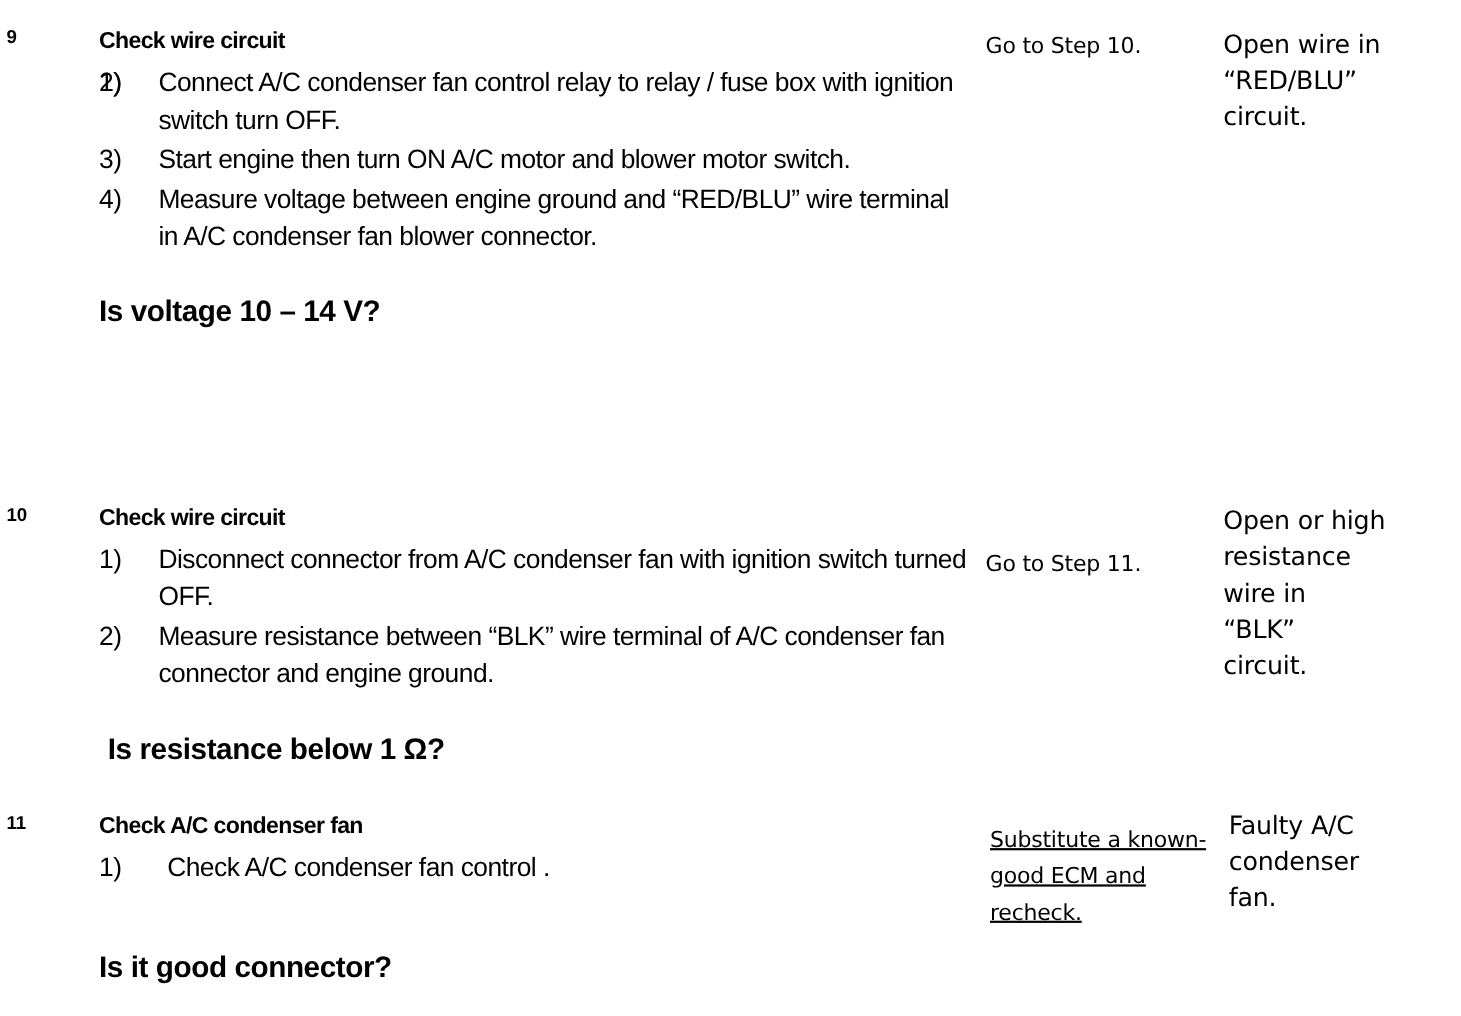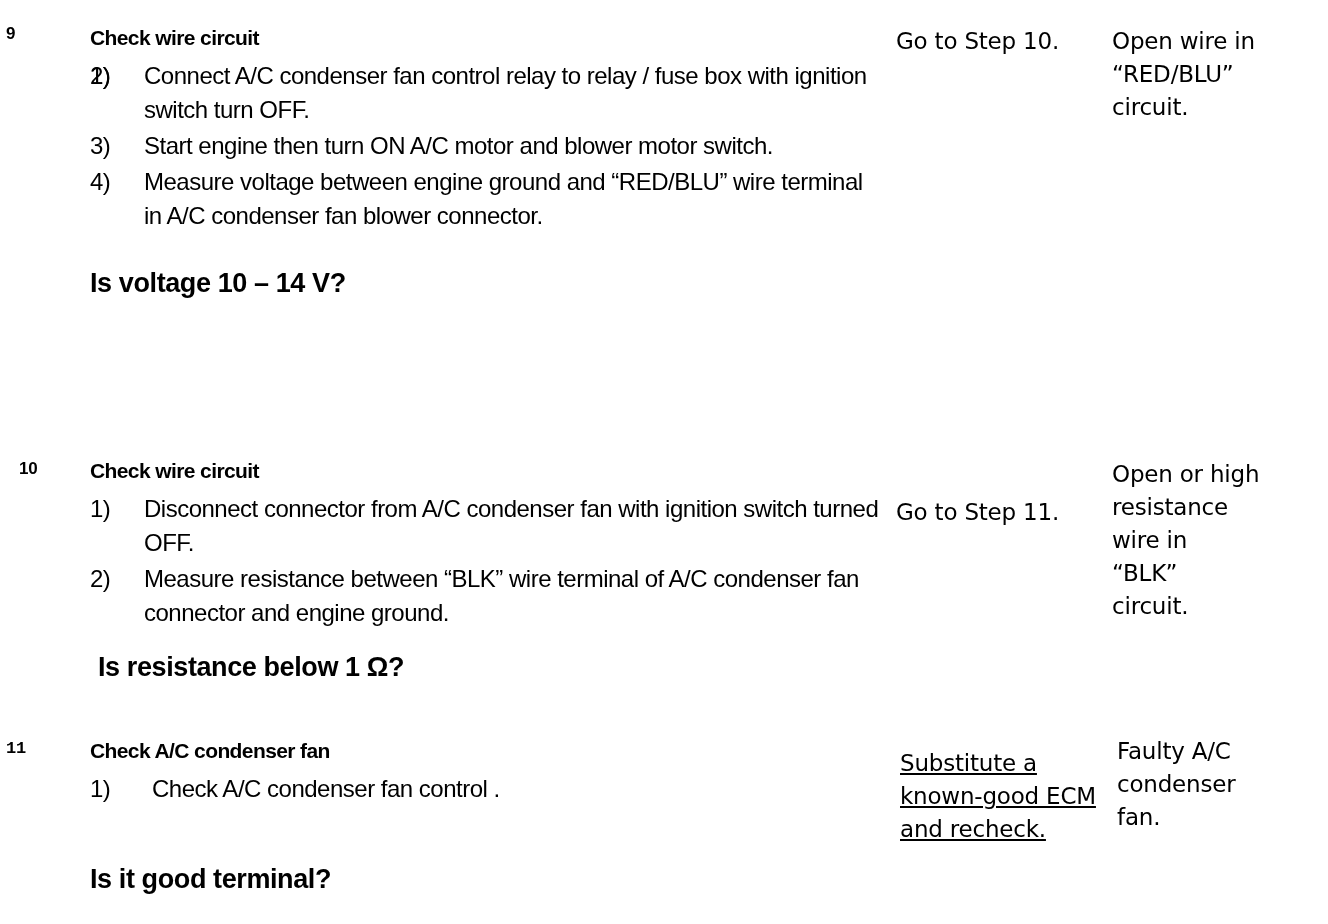--- a/index.html
+++ b/index.html
@@ -91,21 +91,21 @@
     letter-spacing: -0.4px;
     white-space: nowrap;
   }
 
   
   .yes-cell {
     position: absolute;
     left: 896px;
     width: 208px;
     font-family: "DejaVu Sans", sans-serif;
-    font-size: 23px;
+    font-size: 20px;
     line-height: 33px;
     letter-spacing: -0.2px;
   }
 
   
   .no-cell {
     position: absolute;
     left: 1110px;
     width: 218px;
     font-family: "DejaVu Sans", sans-serif;
@@ -118,37 +118,37 @@
   .no-cell .nowrap-line { white-space: nowrap; display: block; }
 
   
   #step-9  { top: 22px;  }
   #step-9  .step-no     { top: 2px; }
   #step-9  .action-cell { top: 0px; }
   #step-9  .yes-cell    { top: 3px; }
   #step-9  .no-cell     { top: 3px; left: 1112px; }
 
   #step-10 { top: 455px; }
-  #step-10 .step-no     { top: 4px; margin-left: 13px; }
+  #step-10 .step-no     { top: 4px; }
   #step-10 .action-cell { top: 0px; }
   #step-10 .yes-cell    { top: 3px; margin-top: 38px; }
   #step-10 .no-cell     { top: 3px; left: 1112px; }
 
   #step-11 { top: 735px; }
-  #step-11 .step-no     { top: 4px; font-family: Liberation Mono, monospace; }
+  #step-11 .step-no     { top: 4px; }
   #step-11 .action-cell { top: 0px; }
   #step-11 .yes-cell    { top: 12px; left: 900px; text-decoration: underline; }
   #step-11 .no-cell     { top: 0px; left: 1117px; }
 
   
   #step-11 .proc-item { padding-left: 62px; }
   #step-11 .proc-list { margin-top: 4px; }
 
   .q-gap-9  { margin-top: 35px; }
-  .q-gap-10 { margin-top: 22px; padding-left: 8px; }
+  .q-gap-10 { margin-top: 36px; padding-left: 8px; }
   .q-gap-11 { margin-top: 58px; }
 </style>
 </head>
 <body>
 
 <div class="page">
 
   <div class="step-row" id="step-9">
     <div class="step-no">9</div>
 
@@ -216,21 +216,21 @@
     <div class="step-no">11</div>
 
     <div class="action-cell">
       <div class="action-title">Check A/C condenser fan</div>
       <ul class="proc-list">
         <li class="proc-item">
           <span class="marker">1)</span>
           <span>Check A/C condenser fan control .</span>
         </li>
       </ul>
-      <div class="question q-gap-11">Is it good terminal?</div>
+      <div class="question q-gap-11">Is it good connector?</div>
     </div>
 
     <div class="yes-cell">Substitute a known-good ECM and recheck.</div>
 
     <div class="no-cell">
       <span class="nowrap-line">Faulty A/C</span>
       <span class="nowrap-line">condenser</span>
       <span class="nowrap-line">fan.</span>
     </div>
   </div>

